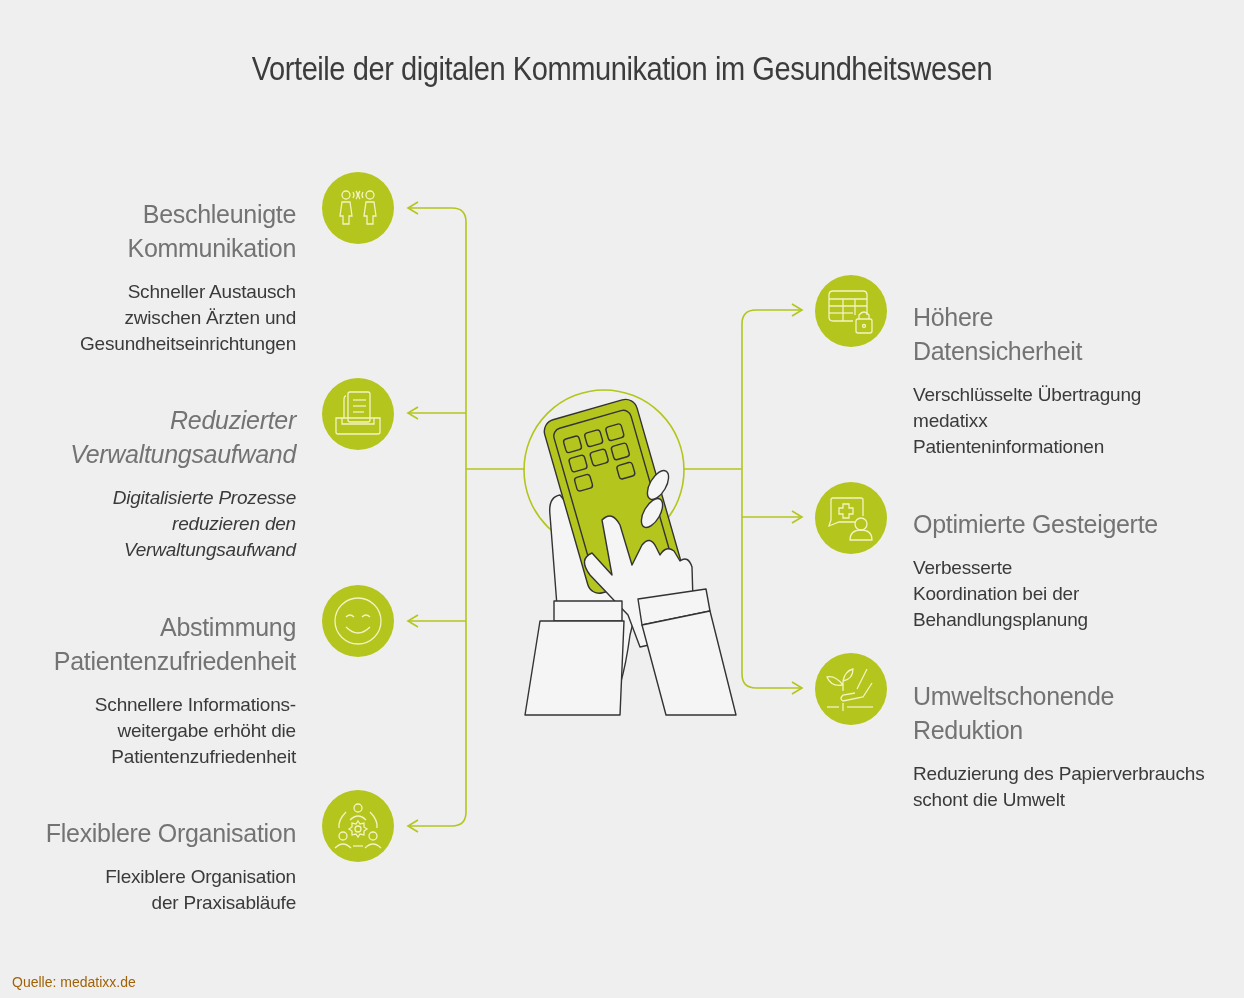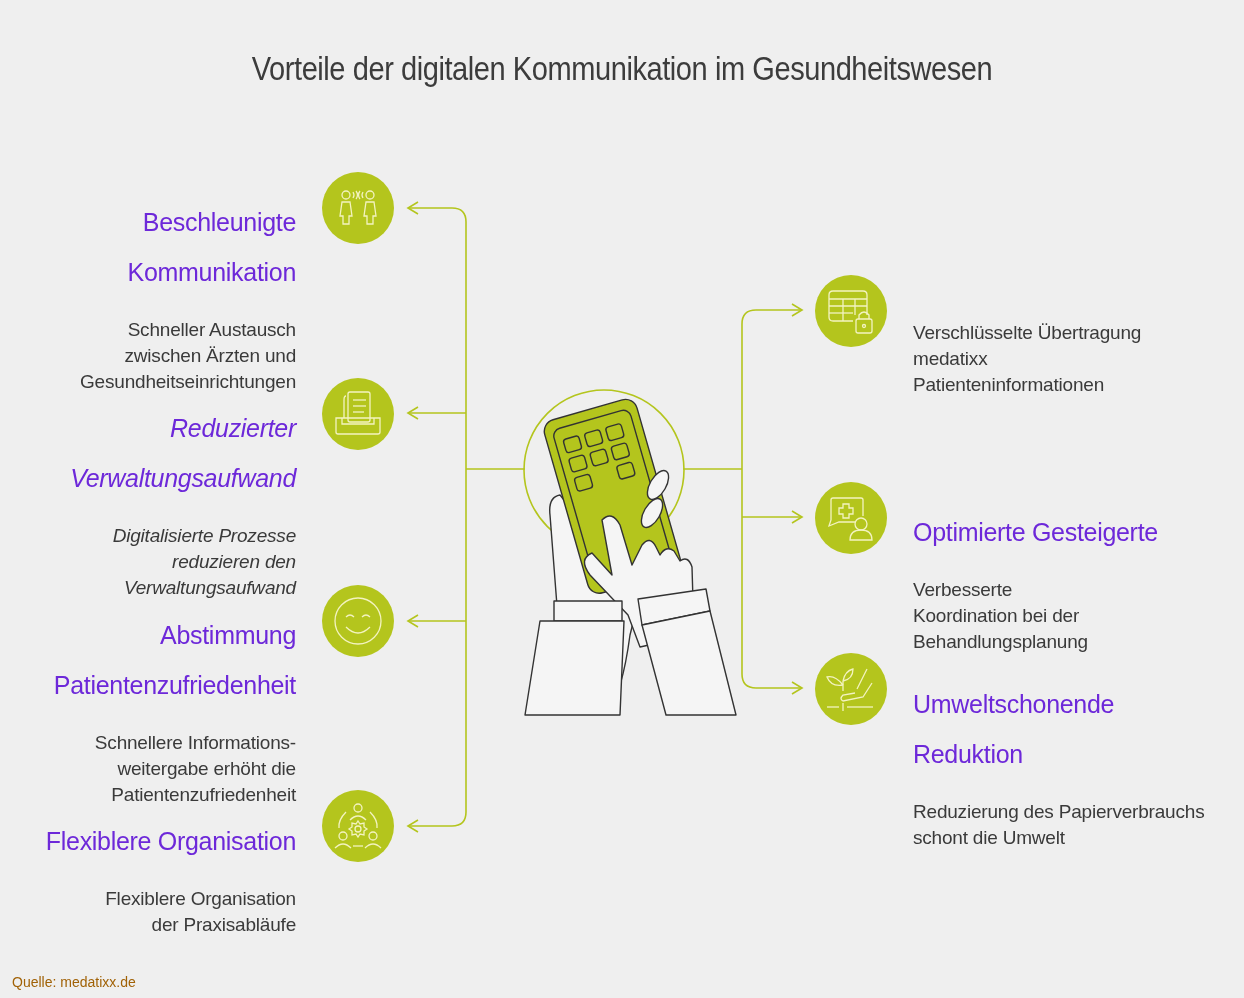--- a/index.html
+++ b/index.html
@@ -23,26 +23,26 @@
       position: absolute;
       width: 72px; height: 72px;
       border-radius: 50%;
       background: #b4c51d;
     }
     .icon-circle svg { position: absolute; left: 0; top: 0; }
     .item { position: absolute; width: 260px; }
     .item.left { text-align: right; }
     .item.right { text-align: left; }
     .item-title {
-      font-size: 25px; line-height: 50px;
-      color: #6d28d9;
+      font-size: 25px; line-height: 34px;
+      color: #737373;
       letter-spacing: -0.3px;
     }
     .item-desc {
-      margin-top: 20px;
+      margin-top: 14px;
       font-size: 19px; line-height: 26px;
       color: #3a3a3a;
       letter-spacing: -0.2px;
     }
     .nowrap { white-space: pre-line; }
     .source {
       position: absolute; left: 12px; top: 974px;
       font-size: 14px; color: #a16207;
     }
     .hands { position: absolute; left: 520px; top: 385px; }
@@ -211,20 +211,22 @@
 weitergabe erhöht die
 Patientenzufriedenheit</div>
 </div>
 <div class="item left" style="left:36px; top:816px;">
   <div class="item-title nowrap">Flexiblere Organisation</div>
   <div class="item-desc nowrap">Flexiblere Organisation
 der Praxisabläufe</div>
 </div>
 
 <div class="item right" style="left:913px; top:300px; width:300px;">
+  <div class="item-title nowrap">Höhere
+Datensicherheit</div>
   <div class="item-desc nowrap">Verschlüsselte Übertragung
 medatixx
 Patienteninformationen</div>
 </div>
 <div class="item right" style="left:913px; top:507px; width:300px;">
   <div class="item-title nowrap">Optimierte Gesteigerte</div>
   <div class="item-desc nowrap">Verbesserte
 Koordination bei der
 Behandlungsplanung</div>
 </div>

